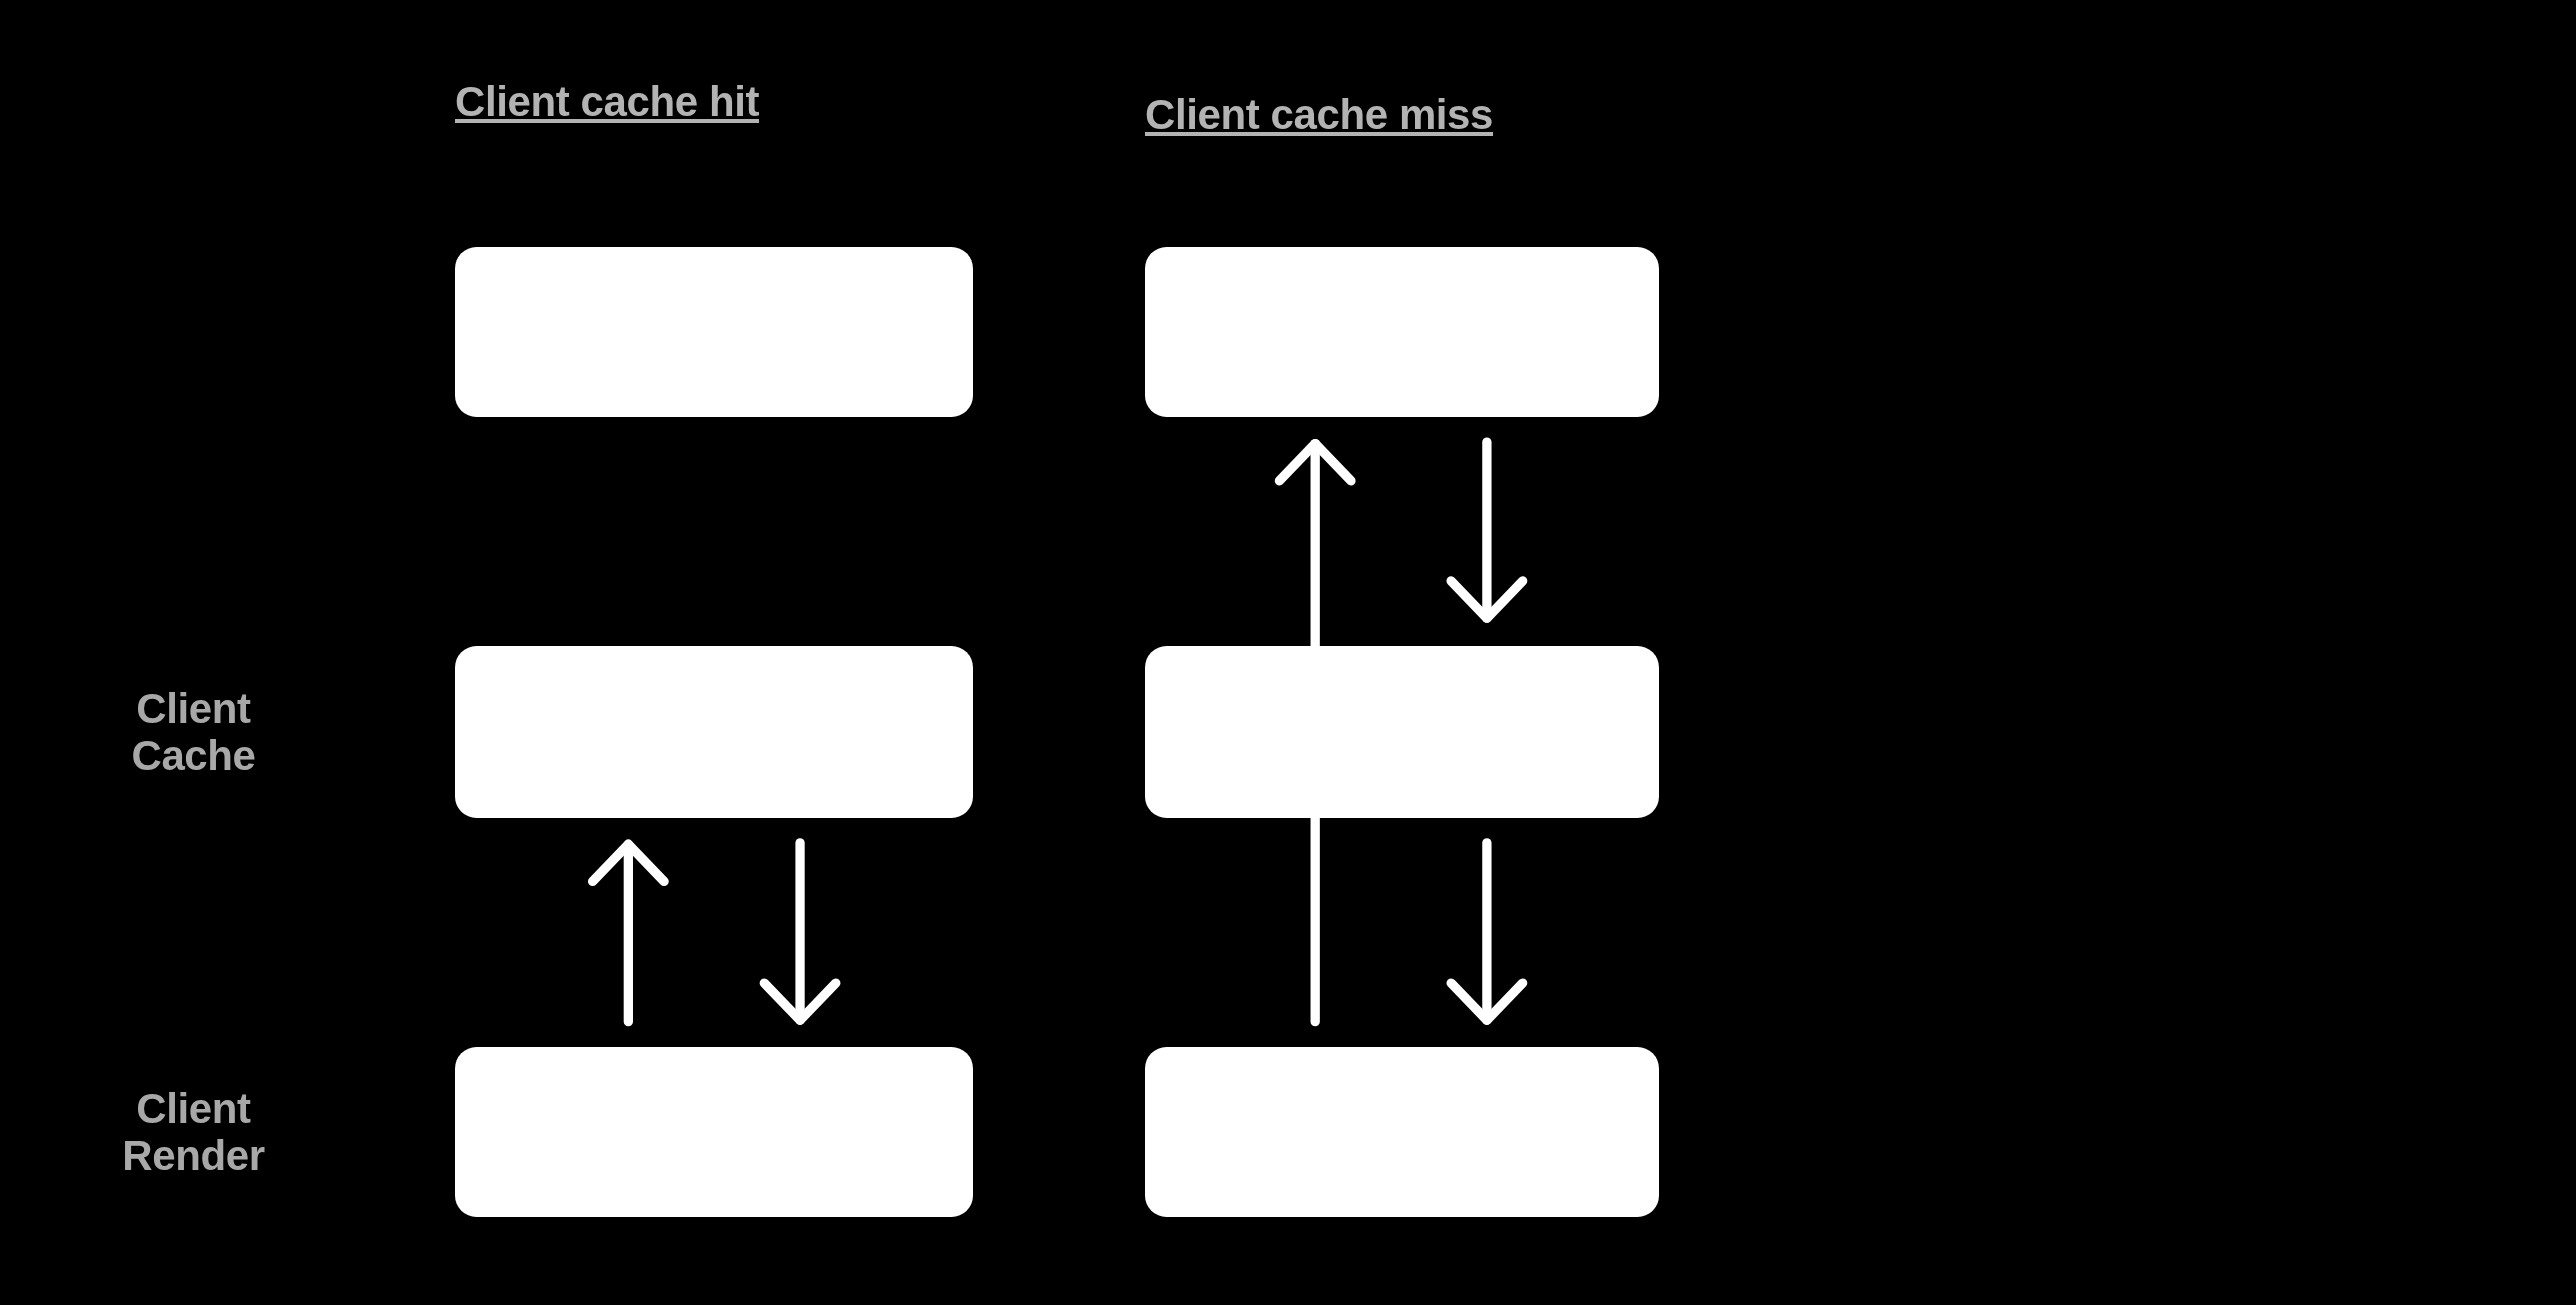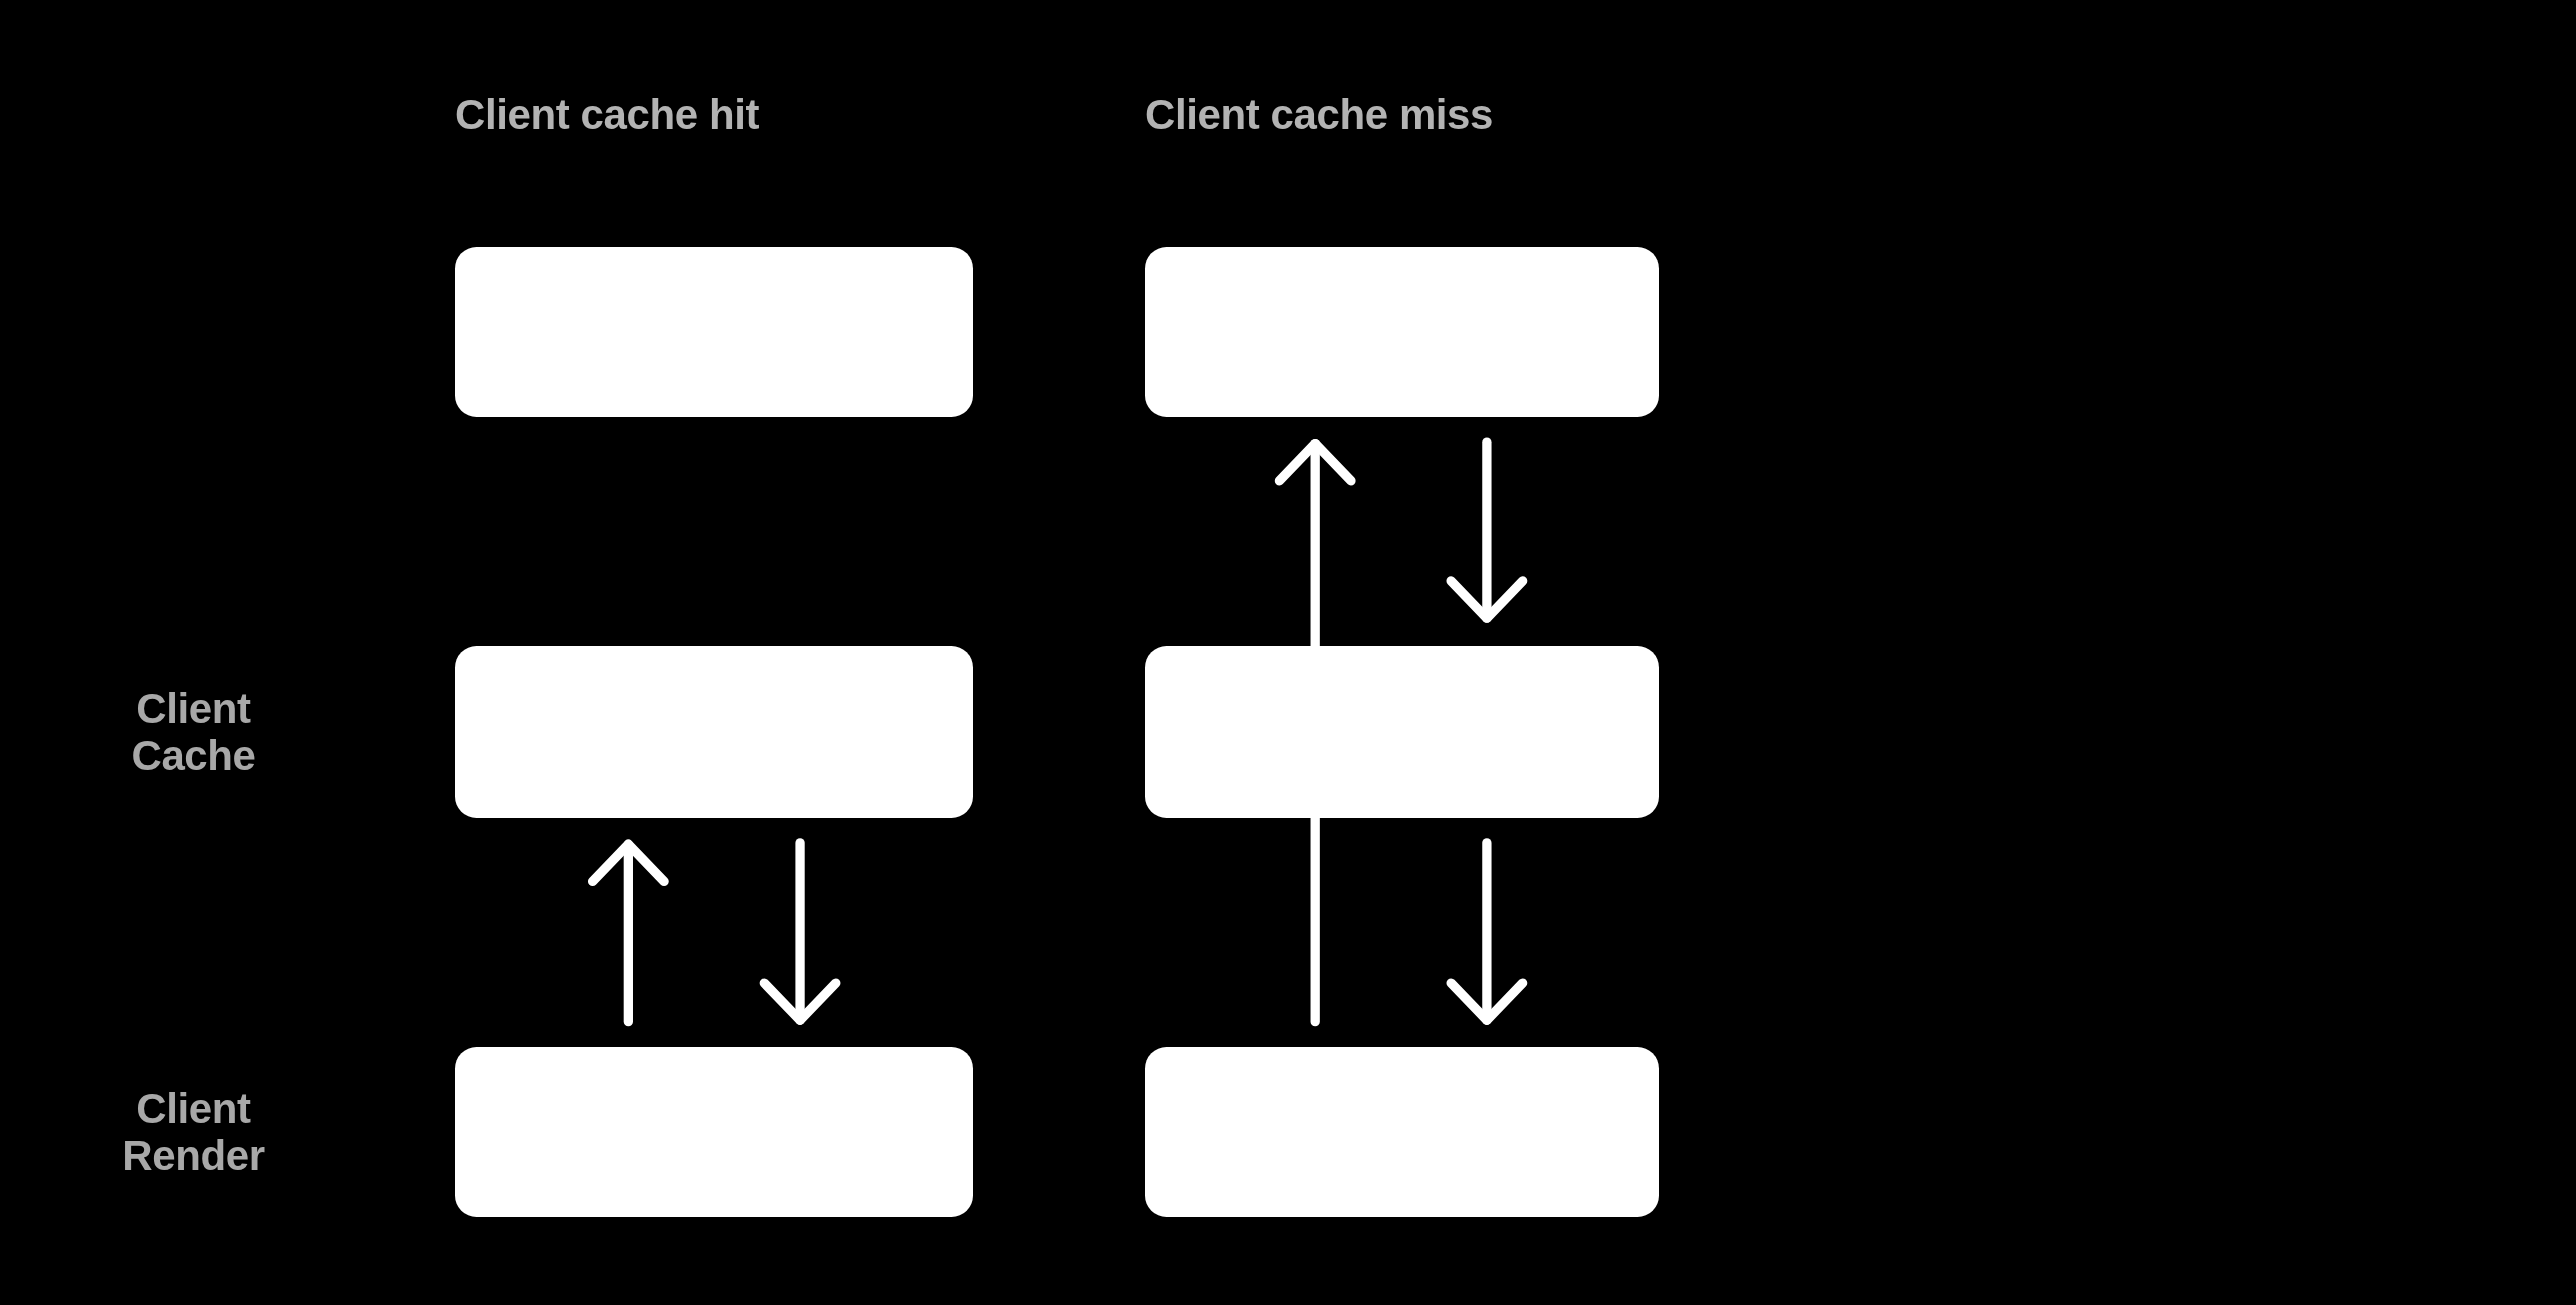--- a/index.html
+++ b/index.html
@@ -27,22 +27,22 @@
   
   .col-header {
     position: absolute;
     color: #b3b3b3;
     font-size: 42px;
     font-weight: 700;
     letter-spacing: -0.4px;
     white-space: nowrap;
     line-height: 1;
   }
-  #col-header-0 { left: 455px; top: 94px; }
-  #col-header-1 { left: 1145px; top: 94px; }
+  #col-header-0 { left: 455px; top: 81px; text-decoration: underline; }
+  #col-header-1 { left: 1145px; top: 94px; text-decoration: underline; }
 
   
   .row-label {
     position: absolute;
     color: #a8a8a8;
     font-size: 42px;
     font-weight: 700;
     letter-spacing: -0.4px;
     text-align: center;
     line-height: 1.12;

